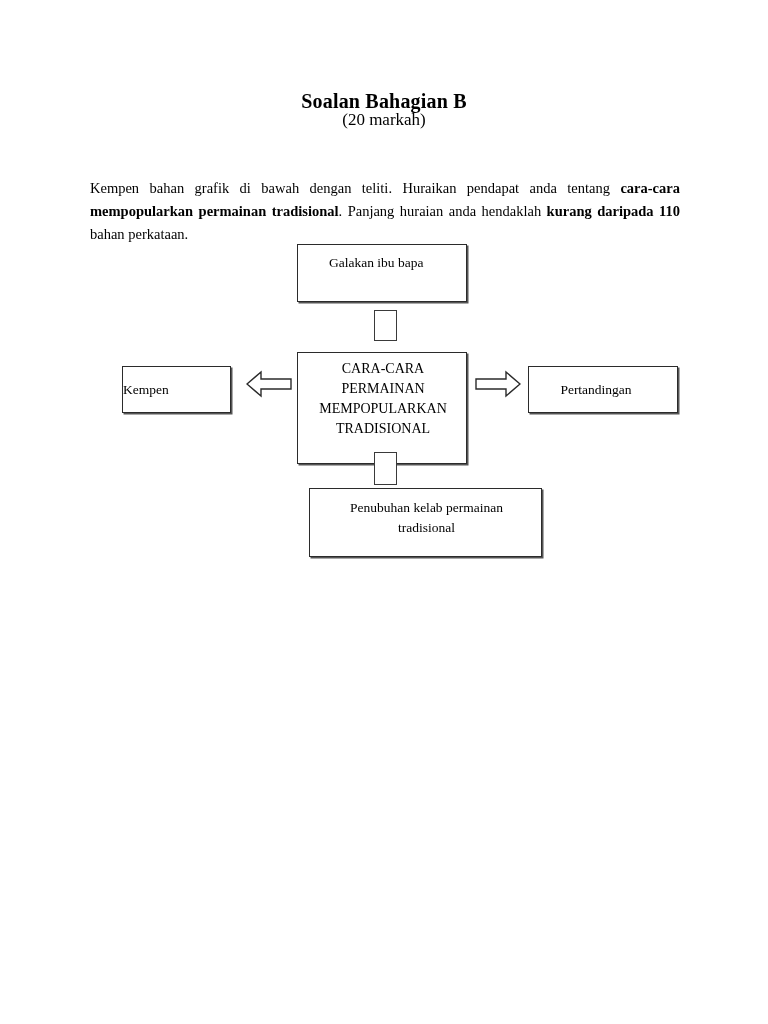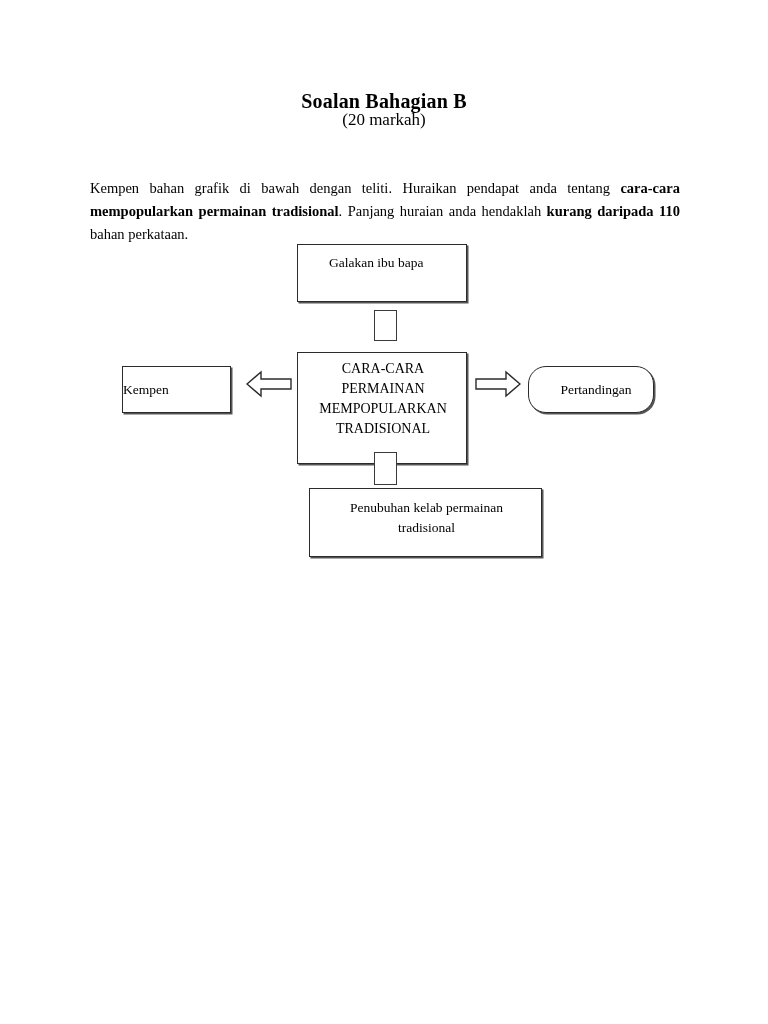--- a/index.html
+++ b/index.html
@@ -115,23 +115,22 @@
     left: 0;
     top: 13px;
     width: 109px;
     text-align: left;
   }
 
   
   #node-right {
     left: 528px;
     top: 366px;
-    width: 126px;
+    width: 150px;
     height: 47px;
-    border-radius: 18px;
   }
   #node-right .node-text {
     position: absolute;
     left: 0;
     top: 13px;
     width: 134px;
     text-align: center;
   }
 
   

